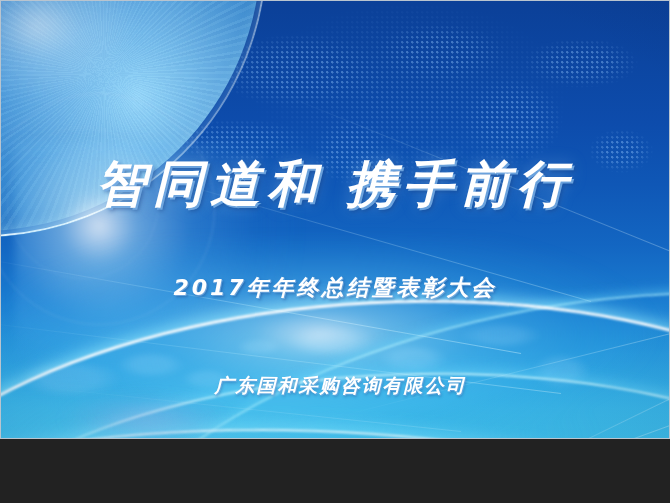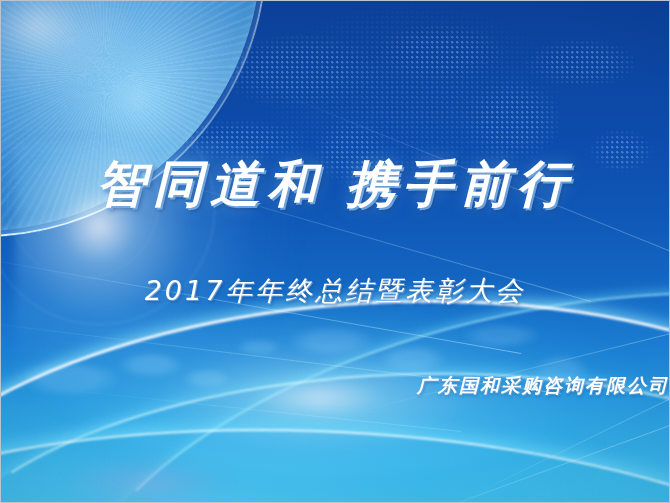--- a/index.html
+++ b/index.html
@@ -7,21 +7,21 @@
     padding: 0;
     background: #222;
   }
   body {
     font-family: "Liberation Sans", sans-serif;
   }
 
   #slide {
     position: relative;
     width: 670px;
-    height: 503px;
+    height: 439px;
     overflow: hidden;
     background: #0d4fae;
     box-sizing: border-box;
     border: 1px solid #b9c4cf;
   }
 
   .layer {
     position: absolute;
     inset: 0;
     pointer-events: none;
@@ -321,36 +321,36 @@
   #main-title .gap { display: inline-block; width: 22px; }
 
   #subtitle {
     position: absolute;
     left: 0;
     right: 0;
     top: 272px;
     text-align: center;
     color: #ffffff;
     font-family: "DejaVu Sans", "Liberation Sans", sans-serif;
-    font-size: 27px;
-    font-weight: 400;
+    font-size: 22px;
+    font-weight: 700;
     letter-spacing: 3px;
     font-style: italic;
     text-shadow:
       1px 1px 0 rgba(130,180,230,0.7),
       2px 2px 3px rgba(20,60,130,0.45);
     white-space: nowrap;
   }
 
   #company-block {
     position: absolute;
     left: 11px;
     right: 0;
     top: 372px;
-    text-align: right;
+    text-align: center;
   }
   .company-line {
     color: #ffffff;
     font-family: "DejaVu Sans", "Liberation Sans", sans-serif;
     font-size: 19px;
     font-weight: 700;
     letter-spacing: 2px;
     line-height: 25px;
     font-style: italic;
     text-shadow:

